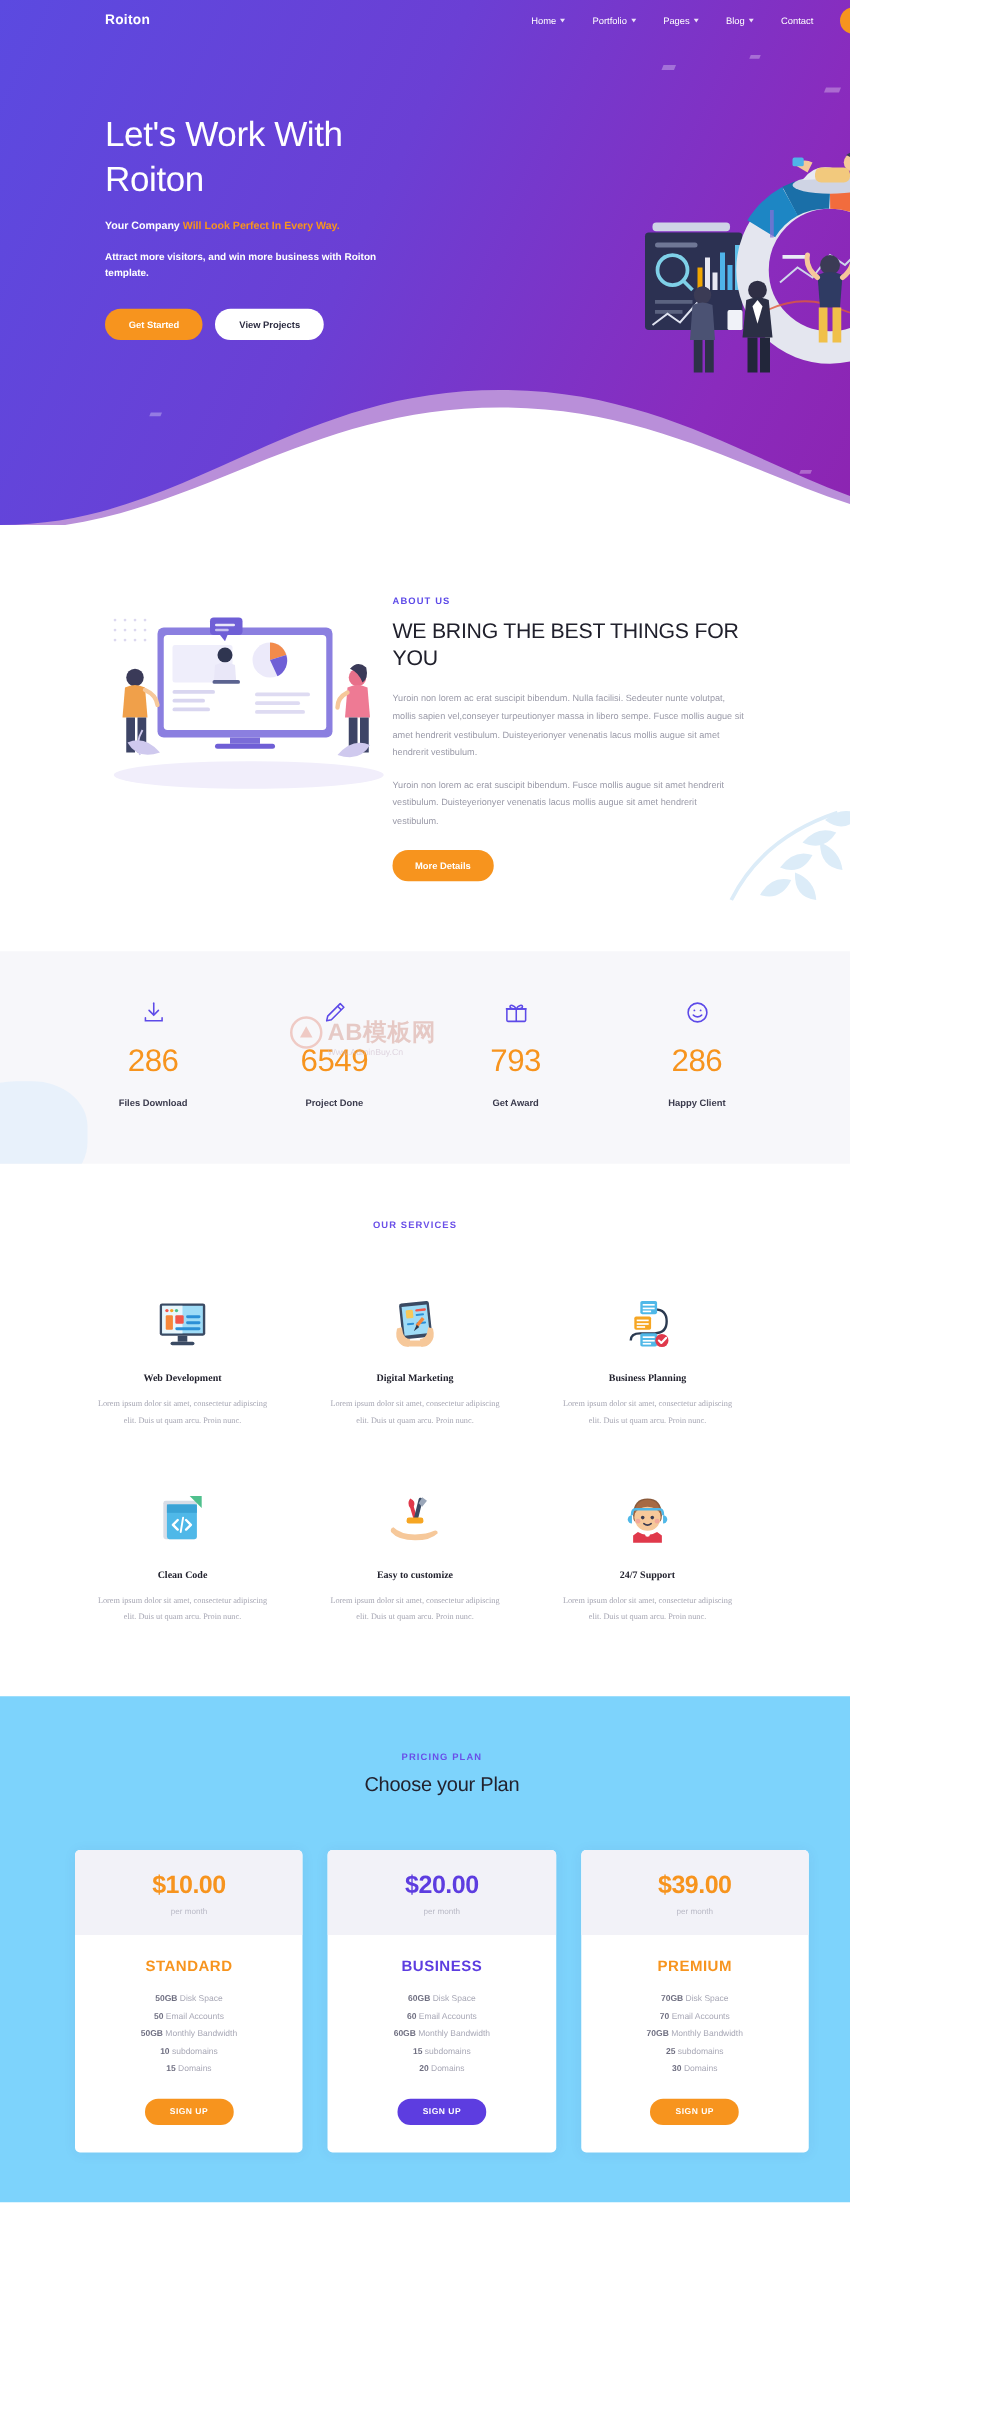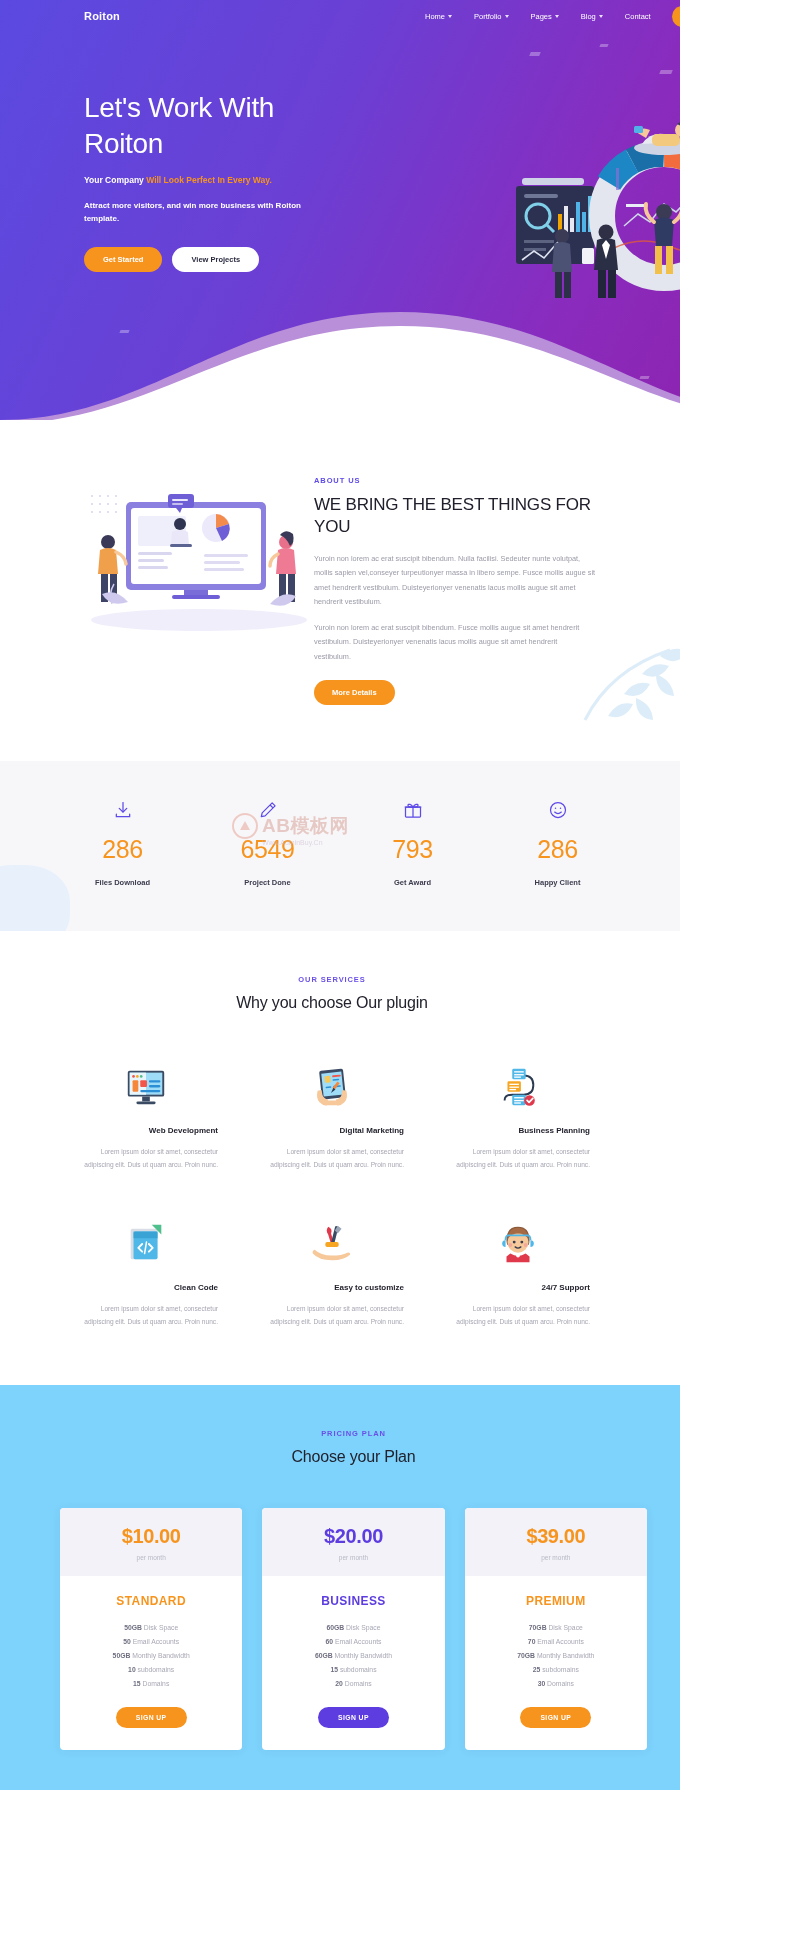--- a/index.html
+++ b/index.html
@@ -244,21 +244,21 @@
     margin-top: 10px;
     letter-spacing: -.2px;
   }
   .svc-grid {
     display: grid;
     grid-template-columns: repeat(3, 1fr);
     row-gap: 44px;
     column-gap: 14px;
     margin-top: 46px;
   }
-  .svc { text-align: right; padding: 0 14px; }
+  .svc { text-align: center; padding: 0 14px; font-family: Liberation Serif, serif; }
   .svc-icon { height: 52px; display: flex; align-items: flex-end; justify-content: center; }
   .svc-title {
     font-size: 8px;
     font-weight: bold;
     color: #23232f;
     margin-top: 16px;
   }
   .svc-desc {
     font-size: 6.6px;
     color: #a6a6b3;
@@ -573,21 +573,20 @@
       <div class="wm-logo">
           <span class="wm-tri"></span>
         </div>
       <div class="wm-text">AB模板网</div>
       <div class="wm-sub">Www.AdminBuy.Cn</div>
     </div>
   </section>
 
   <section class="services">
     <div class="sec-eyebrow">OUR SERVICES</div>
-    <h2 class="sec-title">Why you choose Our plugin</h2>
 
     <div class="svc-grid">
 
       <div class="svc">
         <div class="svc-icon">
           <svg width="46" height="46" viewBox="0 0 48 48">
             <rect x="5" y="7" width="38" height="27" rx="2" fill="#3a4a63"></rect>
             <rect x="7" y="9" width="34" height="23" fill="#9fdcf7"></rect>
             <rect x="7" y="9" width="17" height="23" fill="#e8f6fc"></rect>
             <circle cx="11" cy="13" r="1.4" fill="#f2564b"></circle>

